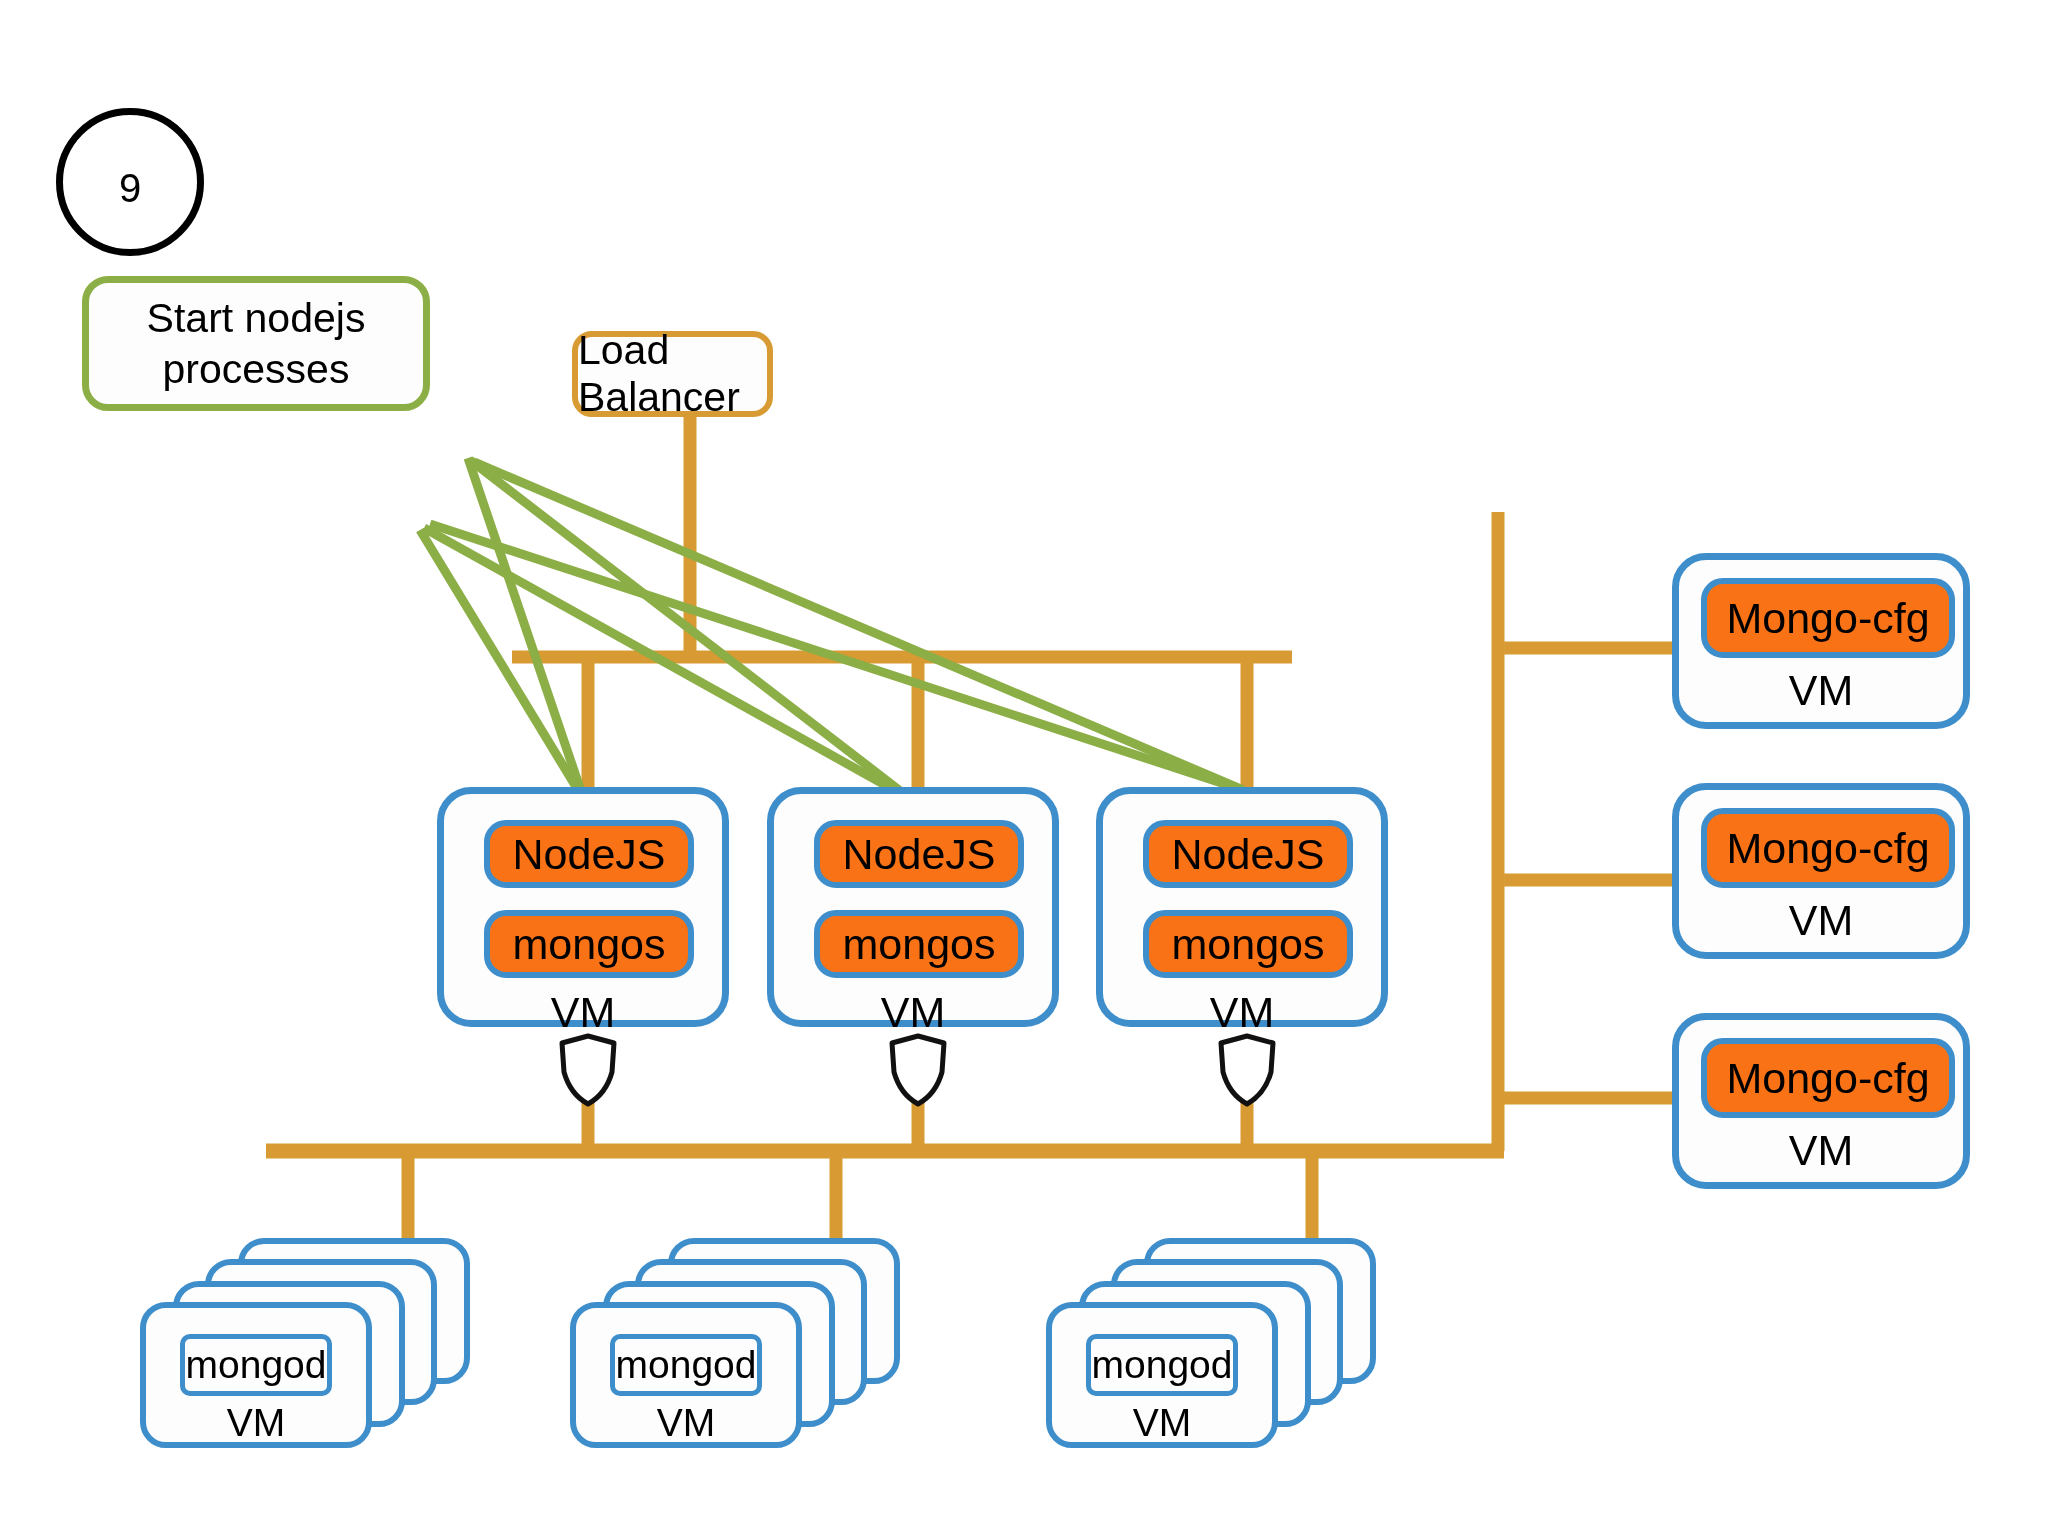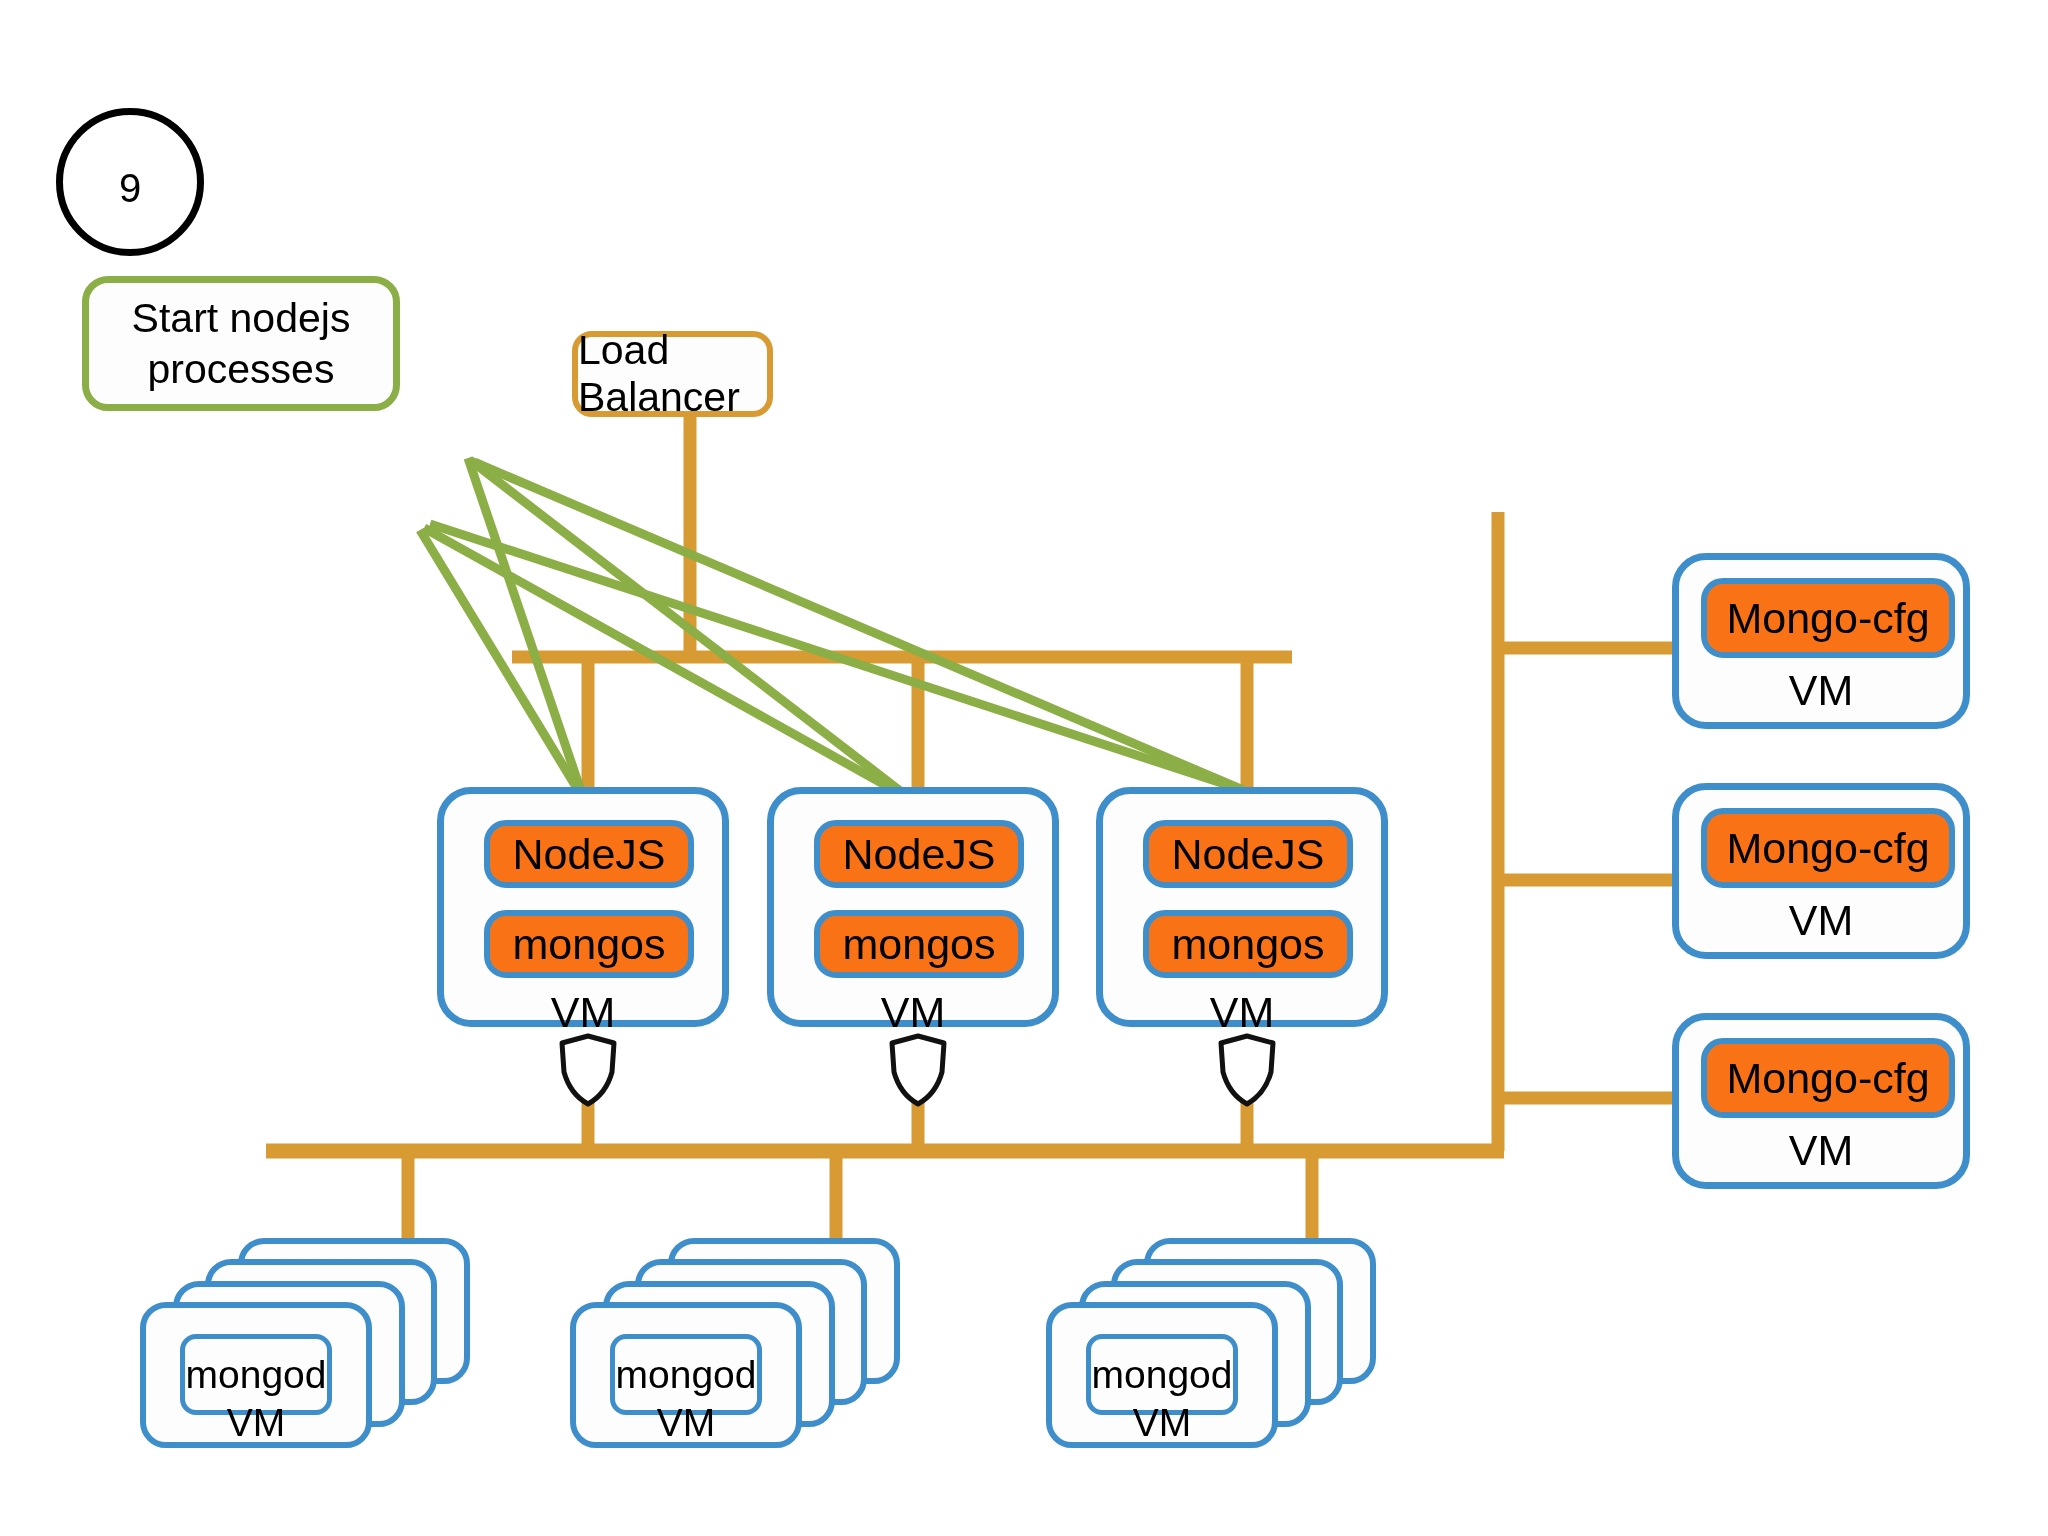--- a/index.html
+++ b/index.html
@@ -86,21 +86,21 @@
     width: 100%;
     text-align: center;
     font-size: 43px;
   }
 
   
   .callout {
     position: absolute;
     left: 82px;
     top: 276px;
-    width: 318px;
+    width: 348px;
     height: 135px;
     box-sizing: border-box;
     background: #fdfdfd;
     border: 7px solid #8CAE46;
     border-radius: 26px;
     display: flex;
     flex-direction: column;
     align-items: center;
     justify-content: center;
     font-size: 41px;
@@ -144,25 +144,25 @@
   }
   .stack .sheet.s1 { left: 98px; top: 0px;  z-index: 1; }
   .stack .sheet.s2 { left: 65px; top: 21px; z-index: 2; }
   .stack .sheet.s3 { left: 33px; top: 43px; z-index: 3; }
   .stack .sheet.s4 { left: 0px;  top: 64px; z-index: 4; }
   .stack .front-inner {
     position: absolute;
     left: 40px;
     top: 96px;
     width: 152px;
-    height: 81px;
+    height: 62px;
     box-sizing: border-box;
     background: #fdfdfd;
     border: 5px solid #3F8ECC;
-    border-radius: 16px;
+    border-radius: 10px;
     display: flex;
     align-items: center;
     justify-content: center;
     font-size: 39px;
     z-index: 5;
   }
   .stack .front-vm {
     position: absolute;
     left: 0px;
     top: 163px;

